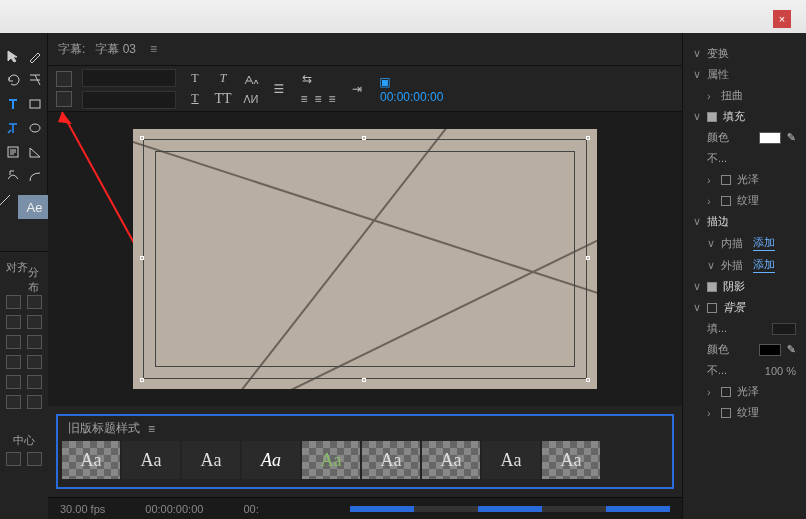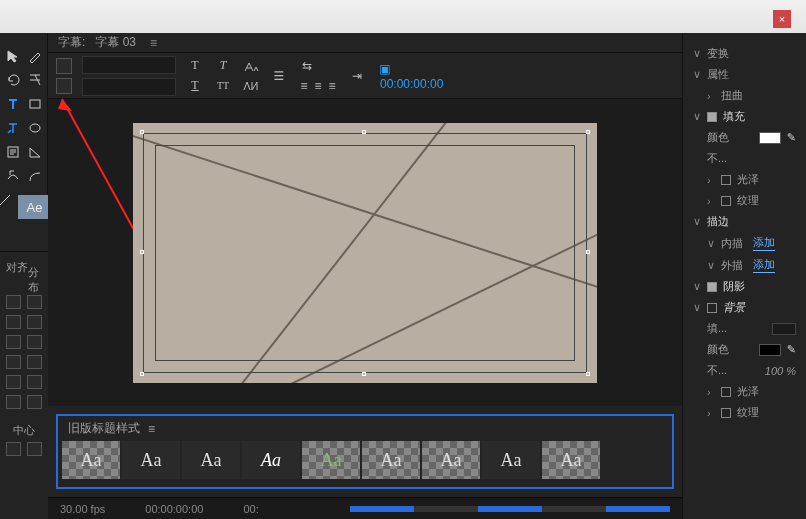--- a/index.html
+++ b/index.html
@@ -16,25 +16,25 @@
 .tool svg { stroke: #ccc; fill: none; }
 .tool.active svg { stroke: #2a8fff; fill: none; }
 .vtext-ico svg { stroke: #2a8fff; }
 .tool-thumb { width: 34px; height: 24px; background: #7a90a8; margin-top: 4px; display: flex; align-items: center; justify-content: center; color: #eee; font-size: 13px; }
 
 .align-panel { width: 48px; margin-top: 32px; border-top: 1px solid #111; padding-top: 6px; }
 .ap-header { display: flex; justify-content: space-between; padding: 2px 4px 6px 6px; font-size: 11px; }
 .ap-grid { display: flex; flex-direction: column; gap: 6px; padding: 0 6px; }
 .ap-row { display: flex; gap: 6px; }
 .ap-btn { width: 16px; height: 14px; border: 1px solid #555; background: #2a2a2a; cursor: pointer; }
-.center-lbl { text-align: center; margin-top: 14px; font-size: 11px; }
+.center-lbl { text-align: center; margin-top: 24px; font-size: 11px; }
 
 .middle { flex: 1; display: flex; flex-direction: column; }
 
-.sub-header { height: 20px; display: flex; align-items: center; padding: 0 10px; gap: 10px; border-bottom: 1px solid #111; }
+.sub-header { height: 33px; display: flex; align-items: center; padding: 0 10px; gap: 10px; border-bottom: 1px solid #111; }
 .sub-header .menu-icon { margin-left: 4px; color: #888; cursor: pointer; }
 
 .toolbar { height: 46px; display: flex; align-items: center; padding: 0 8px; gap: 10px; border-bottom: 1px solid #111; }
 .tb-sel { display: flex; flex-direction: column; gap: 4px; }
 .tb-sel .sel { width: 94px; height: 18px; background: #1a1a1a; border: 1px solid #333; }
 .tb-col { display: flex; flex-direction: column; gap: 4px; }
 .tb-icon { width: 18px; height: 16px; display: flex; align-items: center; justify-content: center; color: #bbb; cursor: pointer; }
 .tb-time { color: #28a0ff; font-size: 12px; margin-left: 4px; }
 
 .canvas-area { flex: 1; background: #1c1c1c; display: flex; align-items: center; justify-content: center; position: relative; }
@@ -60,21 +60,21 @@
 .props { width: 124px; border-left: 1px solid #111; padding: 10px 10px 0 10px; overflow: hidden; }
 .props-title { font-size: 12px; color: #d0d0d0; margin-bottom: 10px; }
 .prop-row { display: flex; align-items: center; gap: 6px; font-size: 11px; padding: 3px 0; }
 .twisty { width: 8px; color: #888; cursor: pointer; }
 .cbx { width: 10px; height: 10px; border: 1px solid #888; display: inline-block; }
 .cbx.on { background: #aaa; }
 .swatch { width: 22px; height: 12px; border: 1px solid #555; margin-left: auto; }
 .eyedrop { color: #ccc; cursor: pointer; }
 .link-btn { color: #6ab0ff; border-bottom: 1px solid #6ab0ff; cursor: pointer; }
 .sub { padding-left: 14px; }
-.val { margin-left: auto; color: #999; font-style: italic; }
+.val { margin-left: auto; color: #999; }
 .drop { width: 24px; height: 12px; background: #1a1a1a; border: 1px solid #444; margin-left: auto; }
 
 .tl-icon { width: 16px; height: 16px; border: 1px solid #555; background: #2a2a2a; }
 </style>
 </head>
 <body>
 
 <div class="title-bar">
   <div class="close">×</div>
 </div>
@@ -224,21 +224,21 @@
       <div class="tb-sel">
         <div class="sel"></div>
         <div class="sel"></div>
       </div>
       <div class="tb-col">
         <span class="tb-icon" style="font-family:serif;">T</span>
         <span class="tb-icon" style="text-decoration:underline;font-family:serif;">T</span>
       </div>
       <div class="tb-col">
         <span class="tb-icon" style="font-style:italic;font-family:serif;">T</span>
-        <span class="tb-icon" style="font-family:serif;font-size:10px;">TT</span>
+        <span class="tb-icon" style="font-family:serif;font-size:14px;">TT</span>
       </div>
       <div class="tb-col">
         <span class="tb-icon">
             <svg width="16" height="14">
               <path d="M2 12 L6 4 L10 12 M4 9 L8 9 M11 12 L13 8 L15 12" stroke="#bbb" fill="none"></path>
             </svg>
           </span>
         <span class="tb-icon">
             <svg width="16" height="12">
               <path d="M1 10 L4 2 L7 10 M9 2 L9 10 L14 2 L14 10" stroke="#bbb" fill="none"></path>

